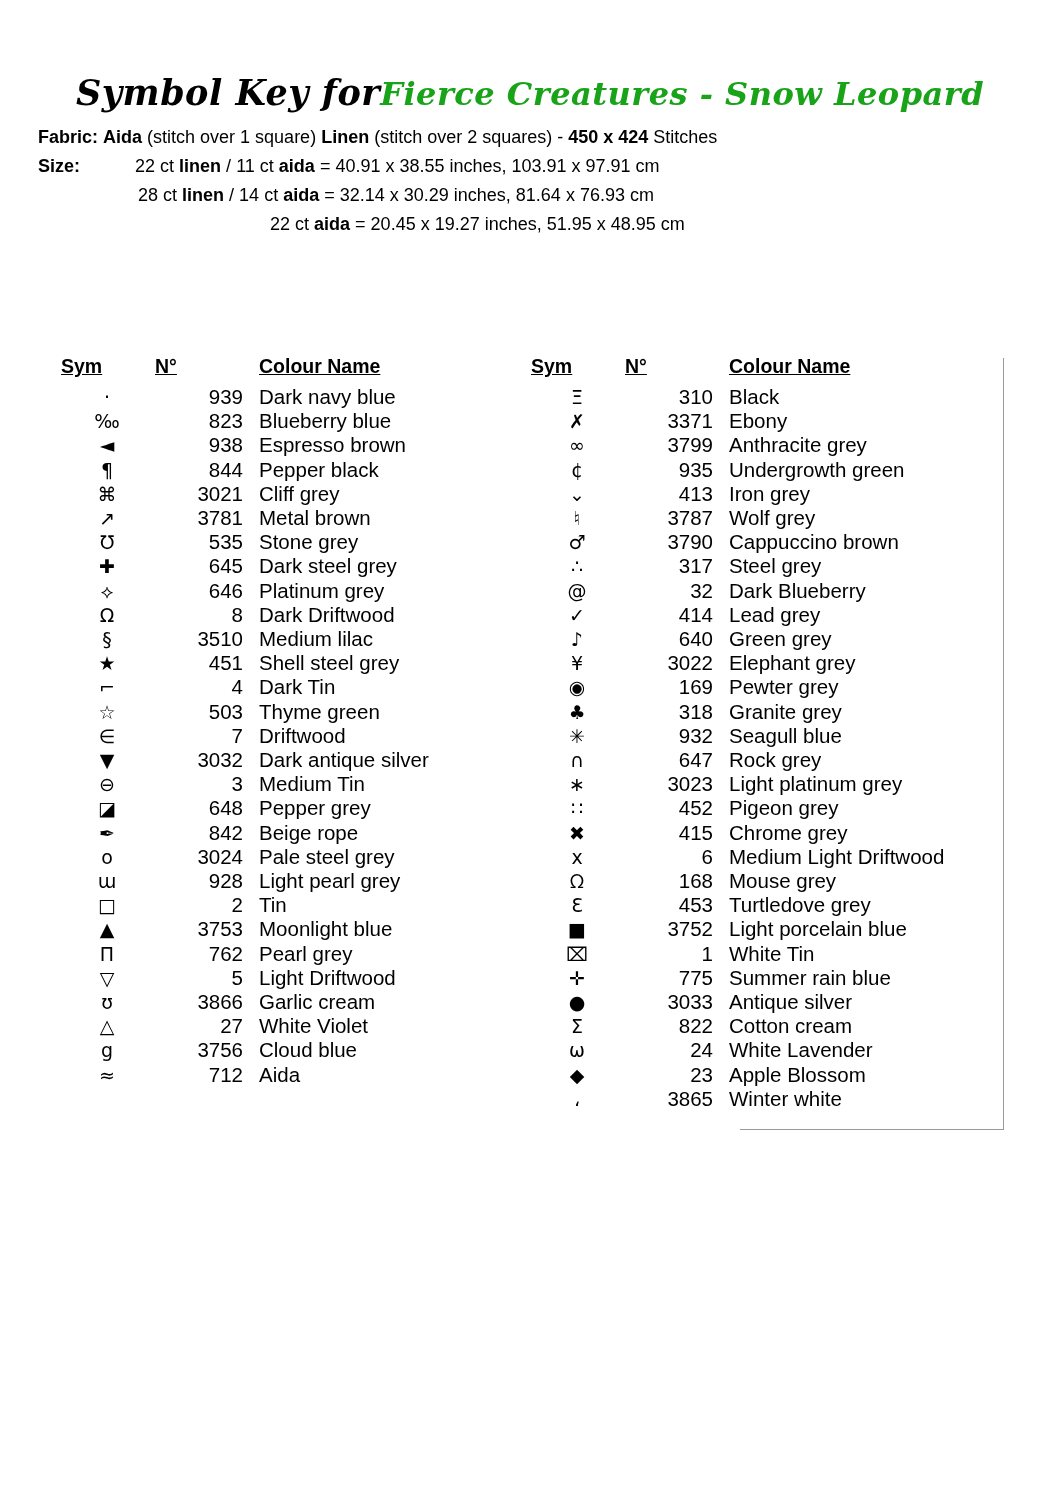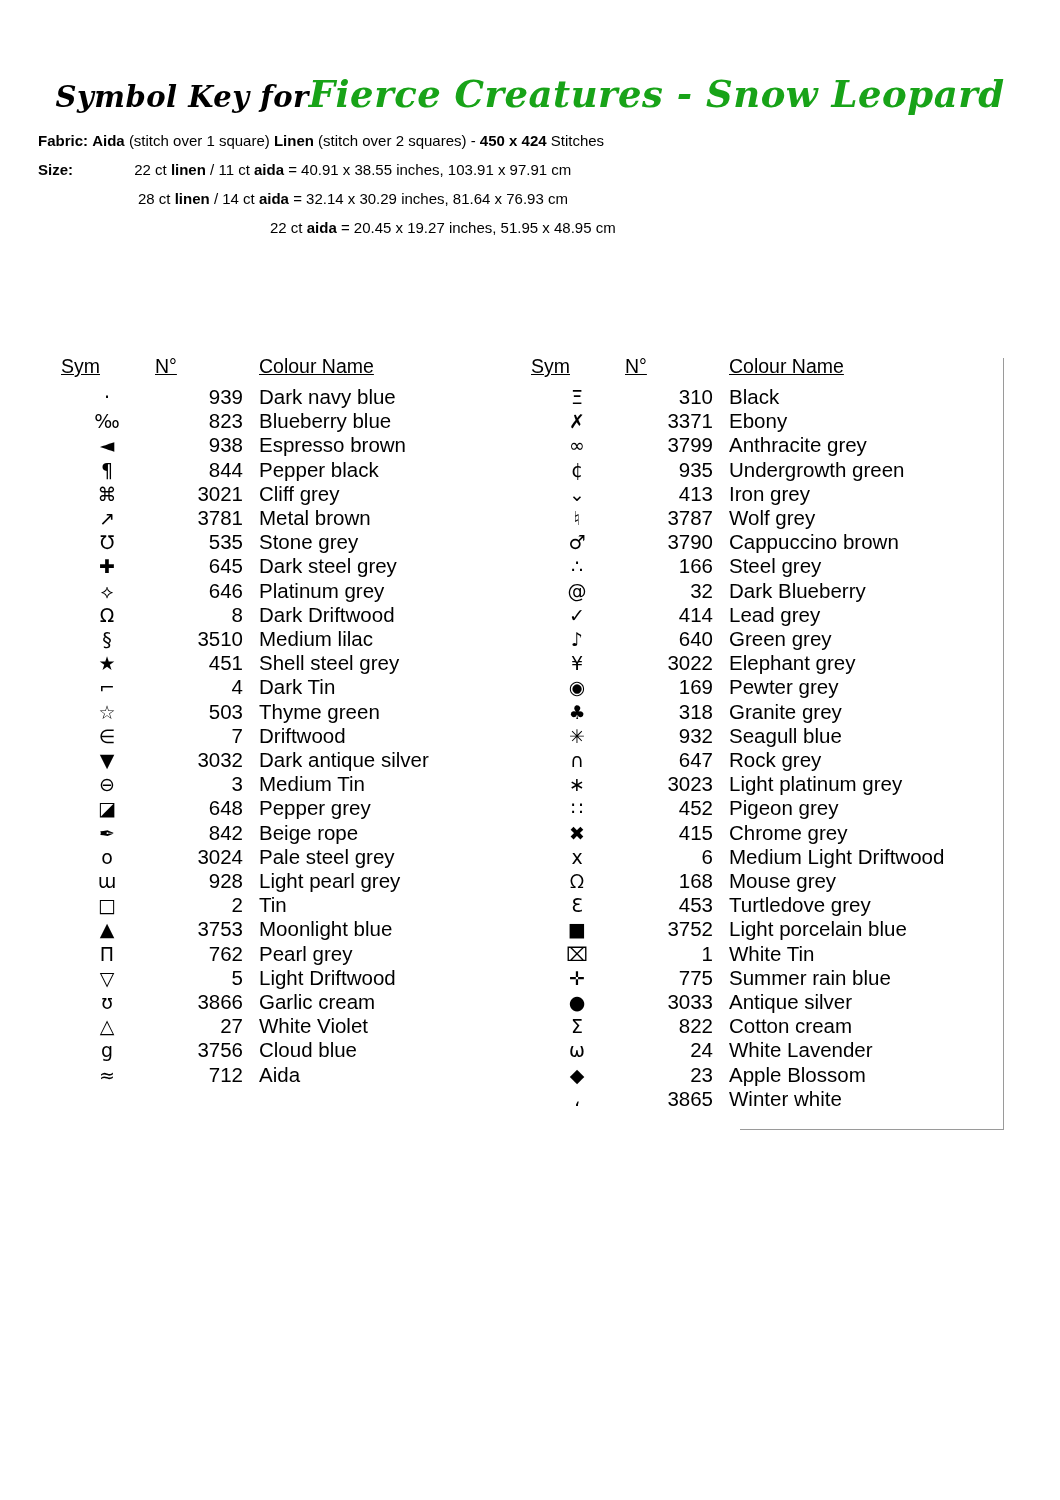--- a/index.html
+++ b/index.html
@@ -25,38 +25,38 @@
   
   .title-row {
     text-align: center;
     margin-top: 72px;
     white-space: nowrap;
   }
   .title-a {
     font-family: "DejaVu Serif", serif;
     font-weight: bold;
     font-style: italic;
-    font-size: 29px;
+    font-size: 35px;
     color: #000000;
     letter-spacing: 0.5px;
   }
   .title-b {
     font-family: "DejaVu Serif", serif;
     font-weight: bold;
     font-style: italic;
-    font-size: 37px;
+    font-size: 32px;
     color: #18a318;
     letter-spacing: 0.5px;
   }
 
   
   .info {
     margin-top: 10px;
     padding-left: 38px;
-    font-size: 15px;
+    font-size: 18px;
     line-height: 29px;
   }
   .info .lbl {
     font-weight: bold;
   }
   .info .b {
     font-weight: bold;
   }
   .line1 { white-space: nowrap; }
   .line2 { white-space: nowrap; }
@@ -75,21 +75,21 @@
   }
   .key-inner {
     position: relative;
     width: 1060px;
   }
   table.keytbl {
     border-collapse: collapse;
     font-size: 20.5px;
   }
   table.keytbl th {
-    font-weight: normal;
+    font-weight: bold;
     text-decoration: underline;
     font-size: 19.5px;
     padding-bottom: 7px;
     text-align: left;
   }
   table.keytbl td {
     padding: 0;
     height: 24.2px;
     line-height: 24.2px;
     vertical-align: middle;
@@ -375,21 +375,21 @@
               <td class="col-num">3787</td>
               <td class="col-name">Wolf grey</td>
             </tr>
             <tr>
               <td class="col-sym sym">♂</td>
               <td class="col-num">3790</td>
               <td class="col-name">Cappuccino brown</td>
             </tr>
             <tr>
               <td class="col-sym sym">∴</td>
-              <td class="col-num">166</td>
+              <td class="col-num">317</td>
               <td class="col-name">Steel grey</td>
             </tr>
             <tr>
               <td class="col-sym sym">@</td>
               <td class="col-num">32</td>
               <td class="col-name">Dark Blueberry</td>
             </tr>
             <tr>
               <td class="col-sym sym">✓</td>
               <td class="col-num">414</td>

